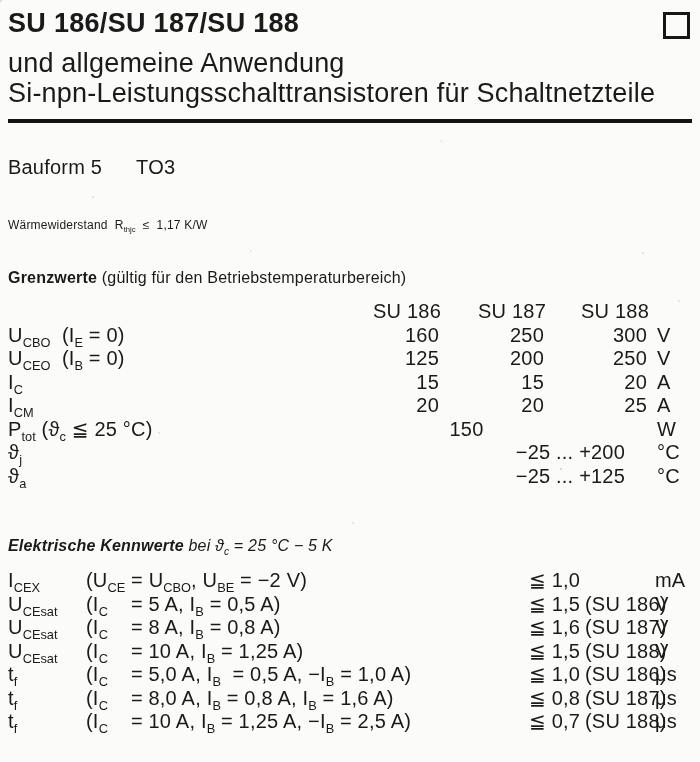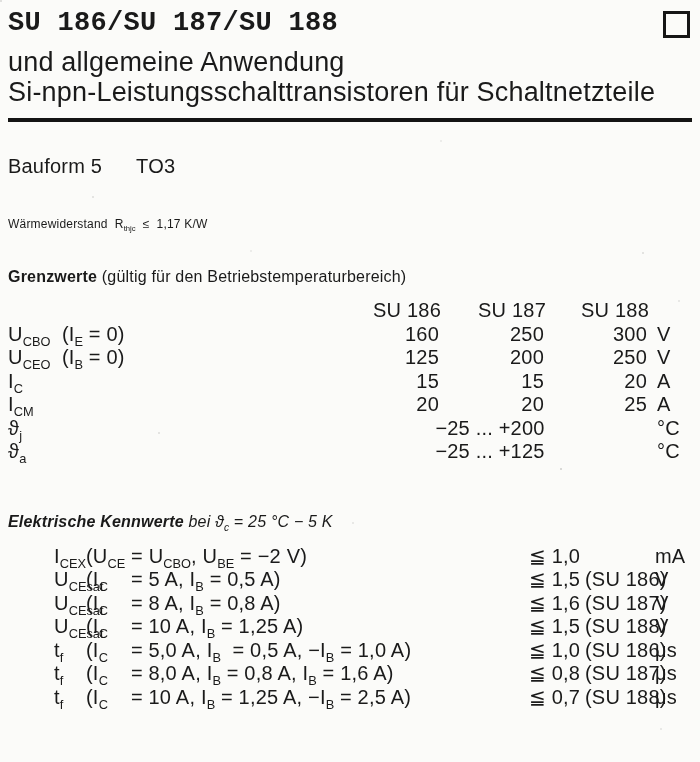--- a/index.html
+++ b/index.html
@@ -14,23 +14,22 @@
     overflow:hidden;
     position:relative;
   }
   sub{
     font-size:0.64em;
     line-height:0;
     letter-spacing:0;
   }
   
   .header-row{
-    display:flex;justify-content:space-between;align-items:center;
+    display:flex;justify-content:space-between;align-items:flex-end;
     margin-top:2px;
-    font-family:Liberation Mono, monospace;
   }
   .doc-title{
     font-size:27px;font-weight:700;letter-spacing:0.3px;
   }
   .corner-box{
     width:21px;height:21px;border:3px solid #161616;margin-right:2px;margin-top:2px;
   }
   .subtitle{
     font-size:27px;font-weight:400;line-height:30px;margin-top:9px;
   }
@@ -53,30 +52,30 @@
   .gw-row{
     display:grid;
     grid-template-columns:347px 88px 105px 103px 1fr;
     height:23.5px;line-height:23.5px;
   }
   .gw-row .param{white-space:pre;}
   .gw-row .val{text-align:right;padding-right:4px;}
   .gw-row .hdr{text-align:right;padding-right:2px;}
   .gw-row .unit{padding-left:6px;}
   .gw-row .span2{grid-column:2 / 4;text-align:center;padding-left:30px;}
-  .gw-row .span3{grid-column:2 / 5;text-align:center;padding-right:26px;white-space:pre;}
+  .gw-row .span3{grid-column:2 / 5;text-align:right;padding-right:26px;white-space:pre;}
   .gw-row .u5{grid-column:5;}
   
   .kw-table{margin-top:14px;font-size:20px;}
   .kw-row{
     display:grid;
     grid-template-columns:78px 443px 56px 68px 1fr;
     height:23.5px;line-height:23.5px;
   }
-  .kw-row .param{white-space:pre;margin-left:46px;}
+  .kw-row .param{white-space:pre;}
   .kw-row .cond{white-space:pre;}
   .kw-row .limit{white-space:pre;}
   .kw-row .device{white-space:pre;}
   .kw-row .unit{padding-left:2px;}
   
   .scan-noise{
     position:absolute;left:0;top:0;width:2px;height:2px;border-radius:50%;
     background:rgba(0,0,0,0.14);
     box-shadow:600px 98px rgba(0,0,0,0.13), 92px 196px rgba(0,0,0,0.12),
       642px 252px rgba(0,0,0,0.13), 560px 468px rgba(0,0,0,0.18),
@@ -138,20 +137,25 @@
     <div class="unit">A</div>
   </div>
   <div class="gw-row">
     <div class="param">I<sub>CM</sub></div>
     <div class="val">20</div>
     <div class="val">20</div>
     <div class="val">25</div>
     <div class="unit">A</div>
   </div>
   <div class="gw-row">
+    <div class="param">P<sub>tot</sub> (ϑ<sub>c</sub> ≦ 25 °C)</div>
+    <div class="span2">150</div>
+    <div class="unit u5">W</div>
+  </div>
+  <div class="gw-row">
     <div class="param">ϑ<sub>j</sub></div>
     <div class="span3">−25 ... +200</div>
     <div class="unit u5">°C</div>
   </div>
   <div class="gw-row">
     <div class="param">ϑ<sub>a</sub></div>
     <div class="span3">−25 ... +125</div>
     <div class="unit u5">°C</div>
   </div>
 </div>

